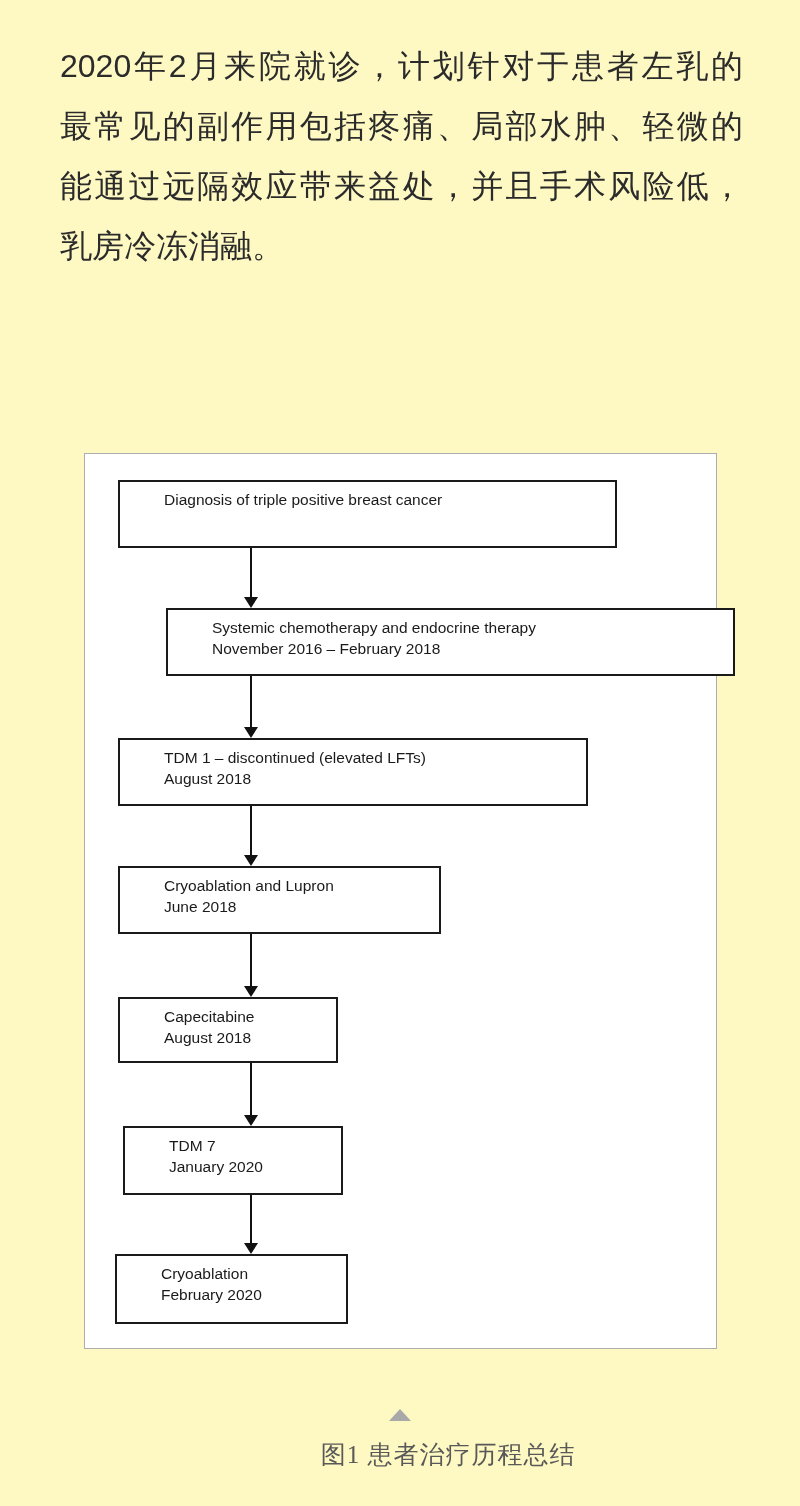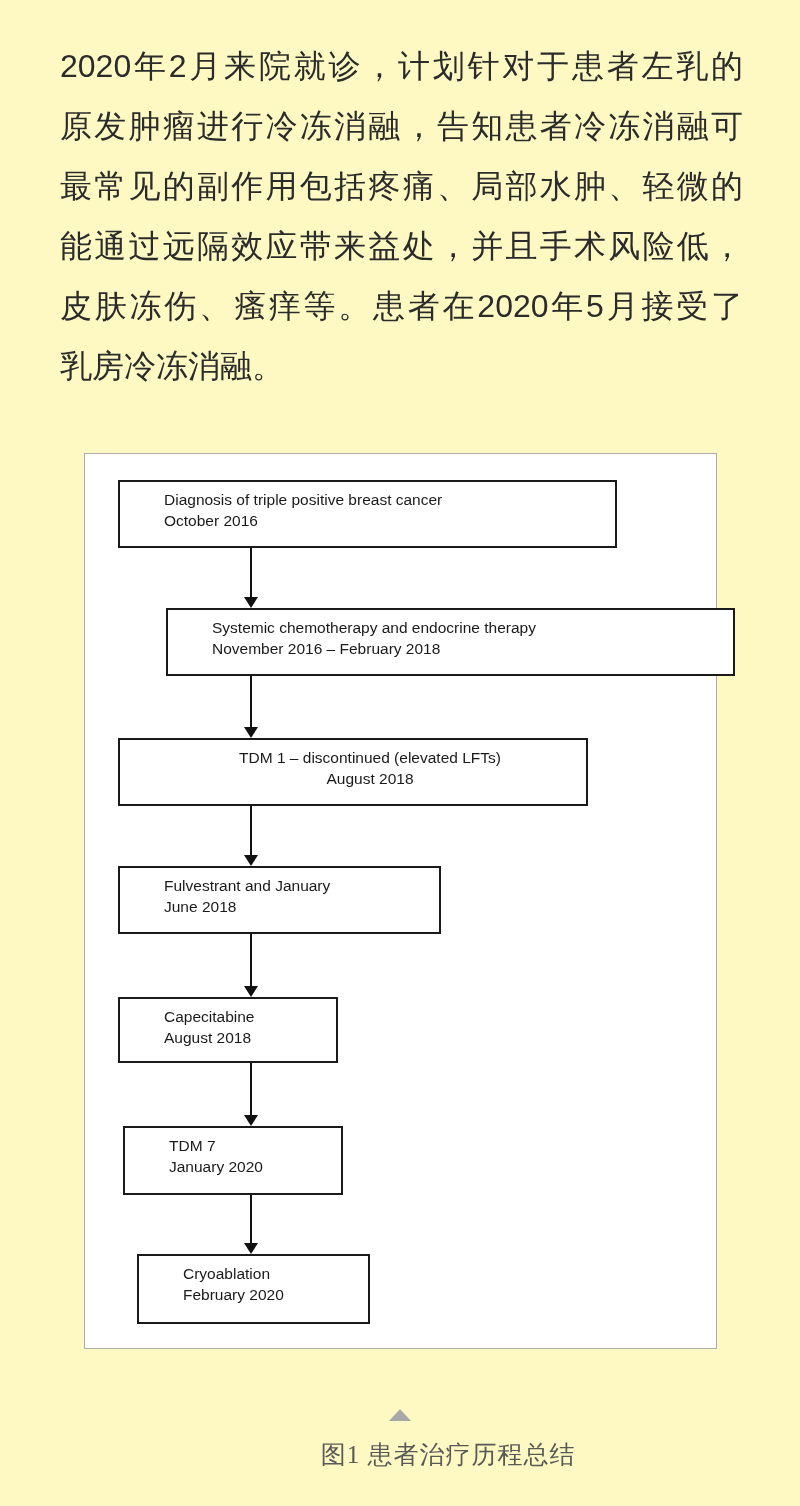--- a/index.html
+++ b/index.html
@@ -56,25 +56,25 @@
     background: #ffffff;
     padding: 7px 10px 16px 44px;
     font-size: 15.5px;
     line-height: 21px;
     color: #1a1a1a;
   }
   .fbox .ftitle, .fbox .fdate { white-space: nowrap; }
 
   .box1 { left: 33px; top: 26px;  width: 499px; height: 68px; }
   .box2 { left: 33px; top: 154px; width: 569px; height: 68px; margin-left: 48px; }
-  .box3 { left: 33px; top: 284px; width: 470px; height: 68px; text-align: center; }
+  .box3 { left: 33px; top: 284px; width: 470px; height: 68px; }
   .box4 { left: 33px; top: 412px; width: 323px; height: 68px; }
   .box5 { left: 33px; top: 543px; width: 220px; height: 66px; }
   .box6 { left: 38px; top: 672px; width: 220px; height: 69px; }
-  .box7 { left: 52px; top: 800px; width: 233px; height: 70px; }
+  .box7 { left: 30px; top: 800px; width: 233px; height: 70px; }
 
   .arrow {
     position: absolute;
     width: 14px;
     left: 159px;
   }
   .arrow::before {
     content: "";
     position: absolute;
     left: 6px;
@@ -127,49 +127,46 @@
     padding-left: 48px;
   }
 </style>
 </head>
 <body>
 
 <div class="page">
 
   <div class="para">
     <div class="pline just">2020年2月来院就诊，计划针对于患者左乳的</div>
-    <div class="pline just">原发肿瘤进行冷冻消融，告知患者冷冻消融可</div>
     <div class="pline just">最常见的副作用包括疼痛、局部水肿、轻微的</div>
     <div class="pline just">能通过远隔效应带来益处，并且手术风险低，</div>
-    <div class="pline just">皮肤冻伤、瘙痒等。患者在2020年5月接受了</div>
     <div class="pline">乳房冷冻消融。</div>
   </div>
 
   <div class="figure">
 
     <div class="fbox box1">
       <div class="ftitle">Diagnosis of triple positive breast cancer</div>
-      <div class="fdate">October 2016</div>
     </div>
     <div class="arrow a1"></div>
 
     <div class="fbox box2">
       <div class="ftitle">Systemic chemotherapy and endocrine therapy</div>
       <div class="fdate">November 2016 – February 2018</div>
     </div>
     <div class="arrow a2"></div>
 
     <div class="fbox box3">
       <div class="ftitle">TDM 1 – discontinued (elevated LFTs)</div>
       <div class="fdate">August 2018</div>
     </div>
     <div class="arrow a3"></div>
 
     <div class="fbox box4">
-      <div class="ftitle">Fulvestrant and January</div>
+      <div class="ftitle">Cryoablation and Lupron</div>
       <div class="fdate">June 2018</div>
     </div>
     <div class="arrow a4"></div>
 
     <div class="fbox box5">
       <div class="ftitle">Capecitabine</div>
       <div class="fdate">August 2018</div>
     </div>
     <div class="arrow a5"></div>
 

